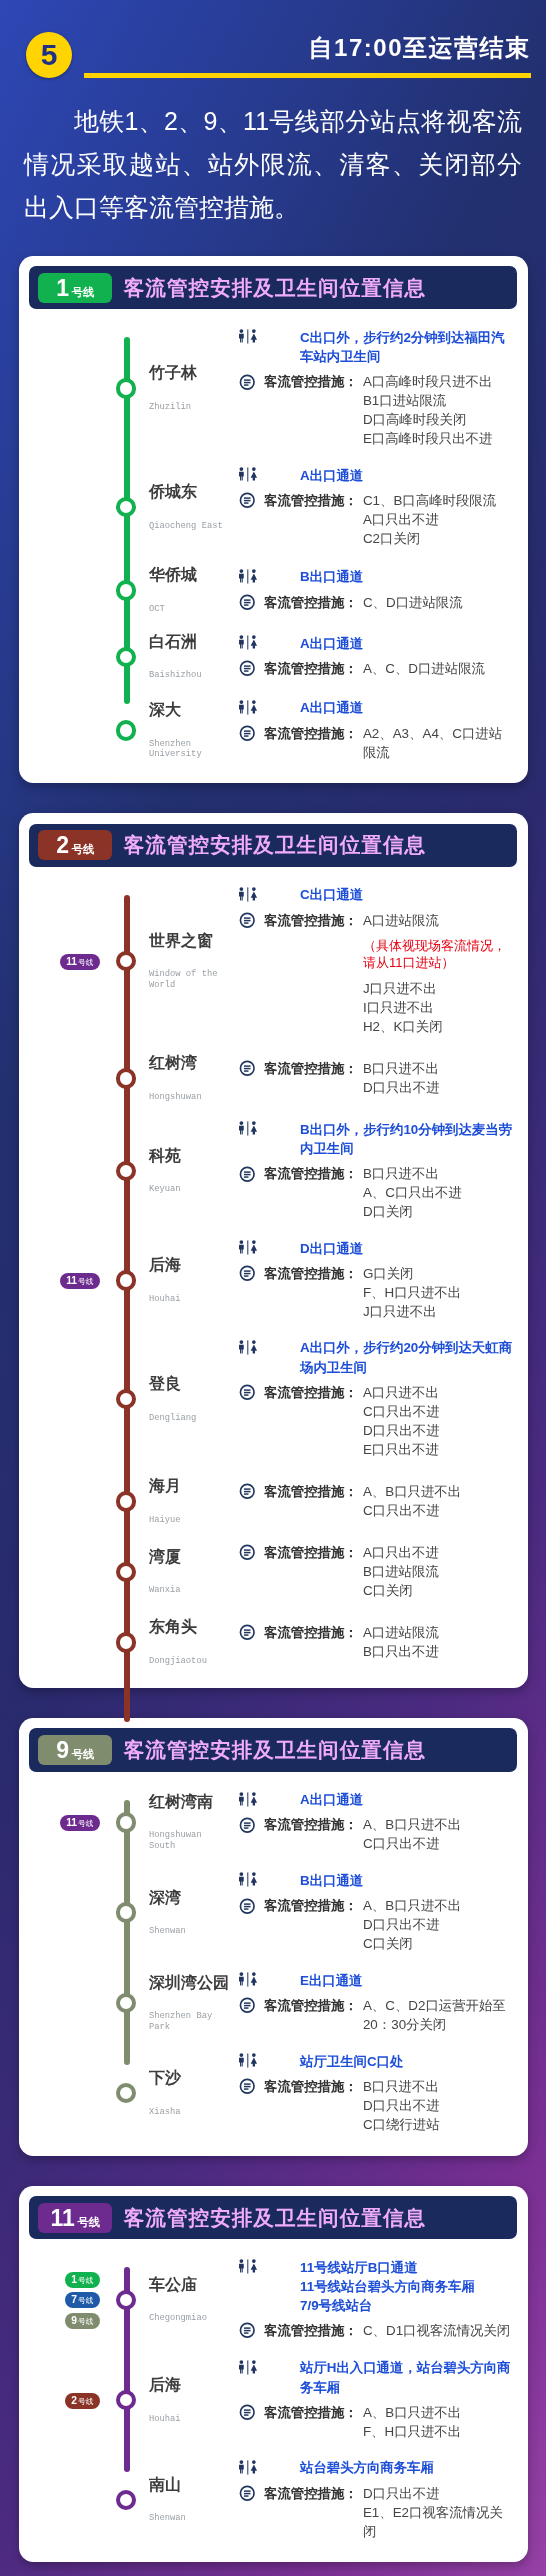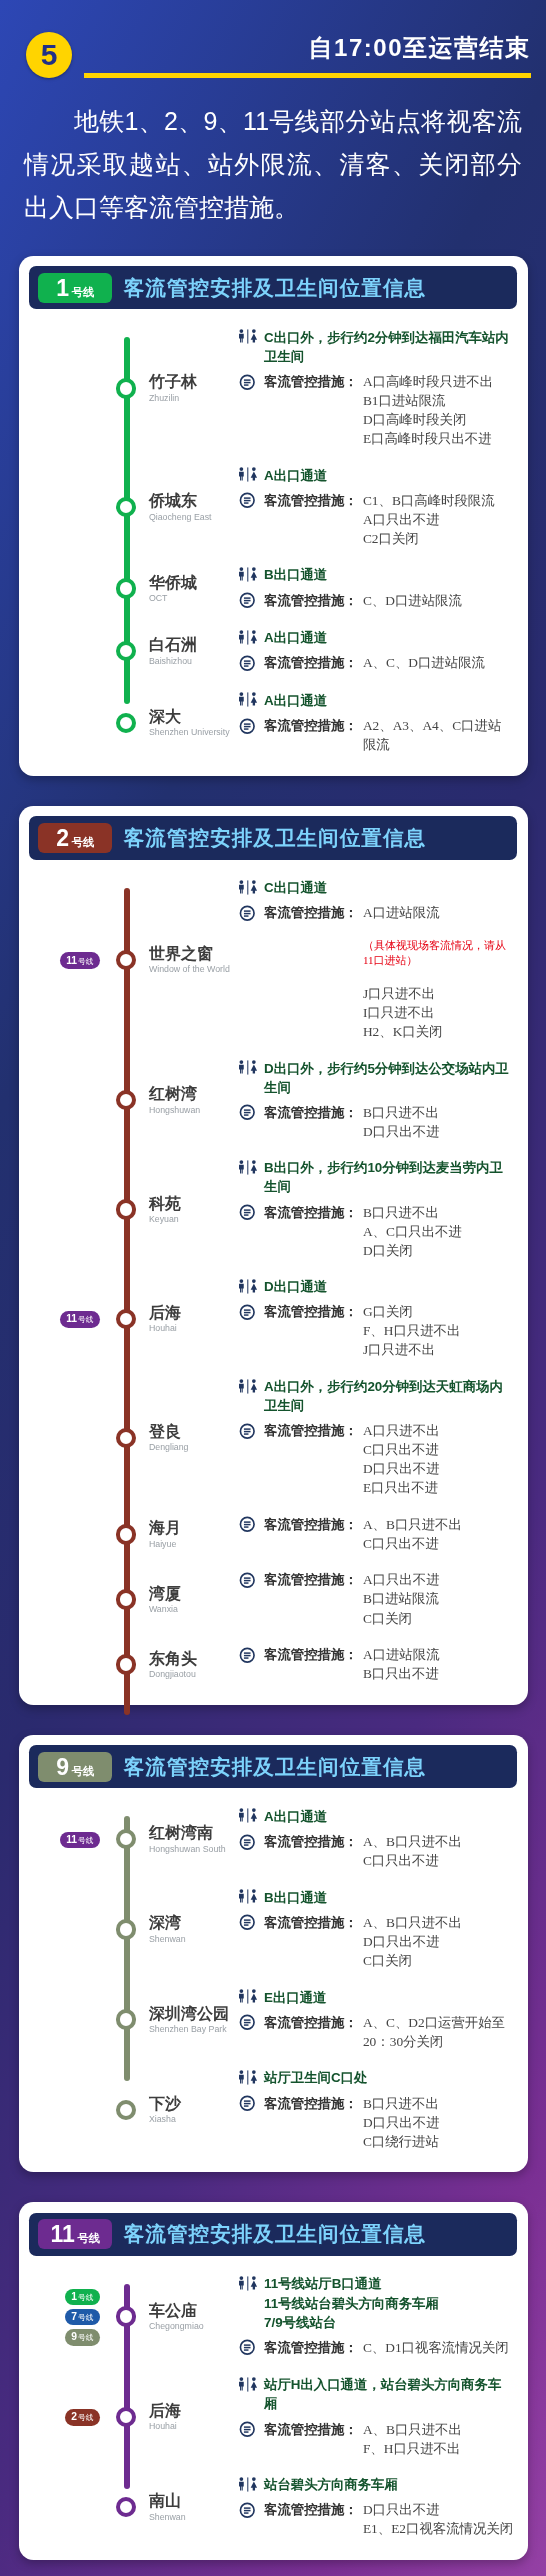--- a/index.html
+++ b/index.html
@@ -34,54 +34,54 @@
   .card-header {
     background:#1b2a5c; border-radius:7.2px; display:flex; align-items:center;
     gap:11.3px; padding:5.2px 9.3px; min-height:33px;
   }
   .line-pill {
     min-width:62px; height:30px; border-radius:6.2px; color:#fff;
     display:flex; align-items:baseline; justify-content:center; gap:2.6px; padding:0 6.2px;
   }
   .pill-num { font-size:23px; font-weight:800; line-height:30px; }
   .pill-suf { font-size:11.3px; font-weight:600; }
-  .card-title { color:#7dd3fc; font-size:20.6px; font-weight:800; letter-spacing:1px; }
+  .card-title { color:#f0abfc; font-size:20.6px; font-weight:800; letter-spacing:1px; }
 
   .stations { position:relative; padding:18.5px 2.1px 3.1px 0; }
   .vline { position:absolute; left:95px; width:6.2px; border-radius:3.1px; z-index:0; }
 
   .station { display:flex; align-items:center; margin-bottom:17.5px; position:relative; z-index:1; }
   .station:last-child { margin-bottom:5.2px; }
 
   .badges { width:77px; flex:0 0 77px; display:flex; flex-direction:column; align-items:flex-end;
             gap:4.1px; padding:2.1px 6.2px 0 0; box-sizing:border-box; }
   .badge { border-radius:9.3px; color:#fff; font-size:8.2px; padding:2.1px 6.2px; white-space:nowrap;
            display:inline-flex; align-items:baseline; gap:1px; }
   .bnum { font-weight:800; font-size:10.3px; }
   .bsuf { font-size:7.7px; }
 
   .dotcol { width:41px; flex:0 0 41px; display:flex; justify-content:center; padding-top:1px; }
   .dot { width:12.4px; height:12.4px; border-radius:50%; background:#ffffff; border:4.6px solid #888;
          box-sizing:content-box; display:block; }
 
   .namecol { width:89px; flex:0 0 89px; padding:1px 3.1px 0 2.1px; box-sizing:border-box; }
   .sname { font-size:16px; font-weight:700; color:#3d3d3d; line-height:1.15; }
-  .sen { font-size:8.8px; color:#9aa0a6; margin-top:1px; line-height:1.2; }
+  .sen { font-size:8.8px; color:#9aa0a6; margin-top:19px; line-height:1.2;font-family:Liberation Mono, monospace; }
 
   .infocol { flex:1; padding-right:1px; min-width:0; }
   .block { display:flex; gap:5.2px; margin-bottom:6.2px; align-items:flex-start; }
-  .block:last-child { margin-bottom:0;font-family:Liberation Serif, serif; }
+  .block:last-child { margin-bottom:0; }
   .block-icon { flex:0 0 23px; padding-top:1.5px; text-align:center; }
 
-  .toilet-text { font-size:13.4px; color:#14532d; font-weight:600; line-height:1.42; }
+  .toilet-text { font-size:13.4px; color:#1d4ed8; font-weight:600; line-height:1.42;margin-left:36px; }
   .tline { margin:0; }
   .control-label { font-size:13.4px; color:#333333; font-weight:700; white-space:nowrap; line-height:1.42; }
   .control-lines { font-size:13.4px; color:#454545; line-height:1.42; min-width:0; }
   .cline { margin:0; }
-  .red-note { color:#e60012; font-size:11px; line-height:1.35; margin:16px 0; }
+  .red-note { color:#e60012; font-size:13px; line-height:1.35; margin:7px 0; }
 </style>
 </head>
 <body>
 
 <div class="page">
   <div class="header">
     <div class="badge-circle">
       <span>5</span>
     </div>
     <div class="title-wrap">
@@ -359,34 +359,20 @@
           <div class="station">
             <div class="badges"></div>
             <div class="dotcol">
               <span class="dot" style="border-color: rgb(138, 51, 38);"></span>
             </div>
             <div class="namecol">
               <div class="sname">红树湾</div>
               <div class="sen">Hongshuwan</div>
             </div>
             <div class="infocol">
-              <div class="block">
-                <div class="block-icon"><svg viewBox="0 0 64 44" width="21.6" height="15" aria-hidden="true">
-                    <g fill="#21365f">
-                      <circle cx="13" cy="6" r="5.5"></circle>
-                      <path d="M6 14h14v14h-3v12h-3.2V28h-1.6v12H9V28H6z"></path>
-                      <rect x="30.5" y="1" width="3" height="42"></rect>
-                      <circle cx="50" cy="6" r="5.5"></circle>
-                      <path d="M50 13l9.5 18.5h-6v8.5h-7v-8.5h-6z"></path>
-                    </g>
-                  </svg></div>
-                <div class="toilet-text">
-                  <div class="tline">D出口外，步行约5分钟到达公交场站内卫生间</div>
-                </div>
-              </div>
               <div class="block">
                 <div class="block-icon"><svg viewBox="0 0 40 40" width="16.5" height="16.5" aria-hidden="true">
                     <circle cx="20" cy="20" r="16.5" fill="none" stroke="#21365f" stroke-width="4"></circle>
                     <rect x="12" y="13" width="16" height="3.6" fill="#21365f"></rect>
                     <rect x="12" y="19" width="16" height="3.6" fill="#21365f"></rect>
                     <rect x="12" y="25" width="11" height="3.6" fill="#21365f"></rect>
                   </svg></div>
                 <div class="control-label">客流管控措施：</div>
                 <div class="control-lines">
                   <div class="cline">B口只进不出</div>

